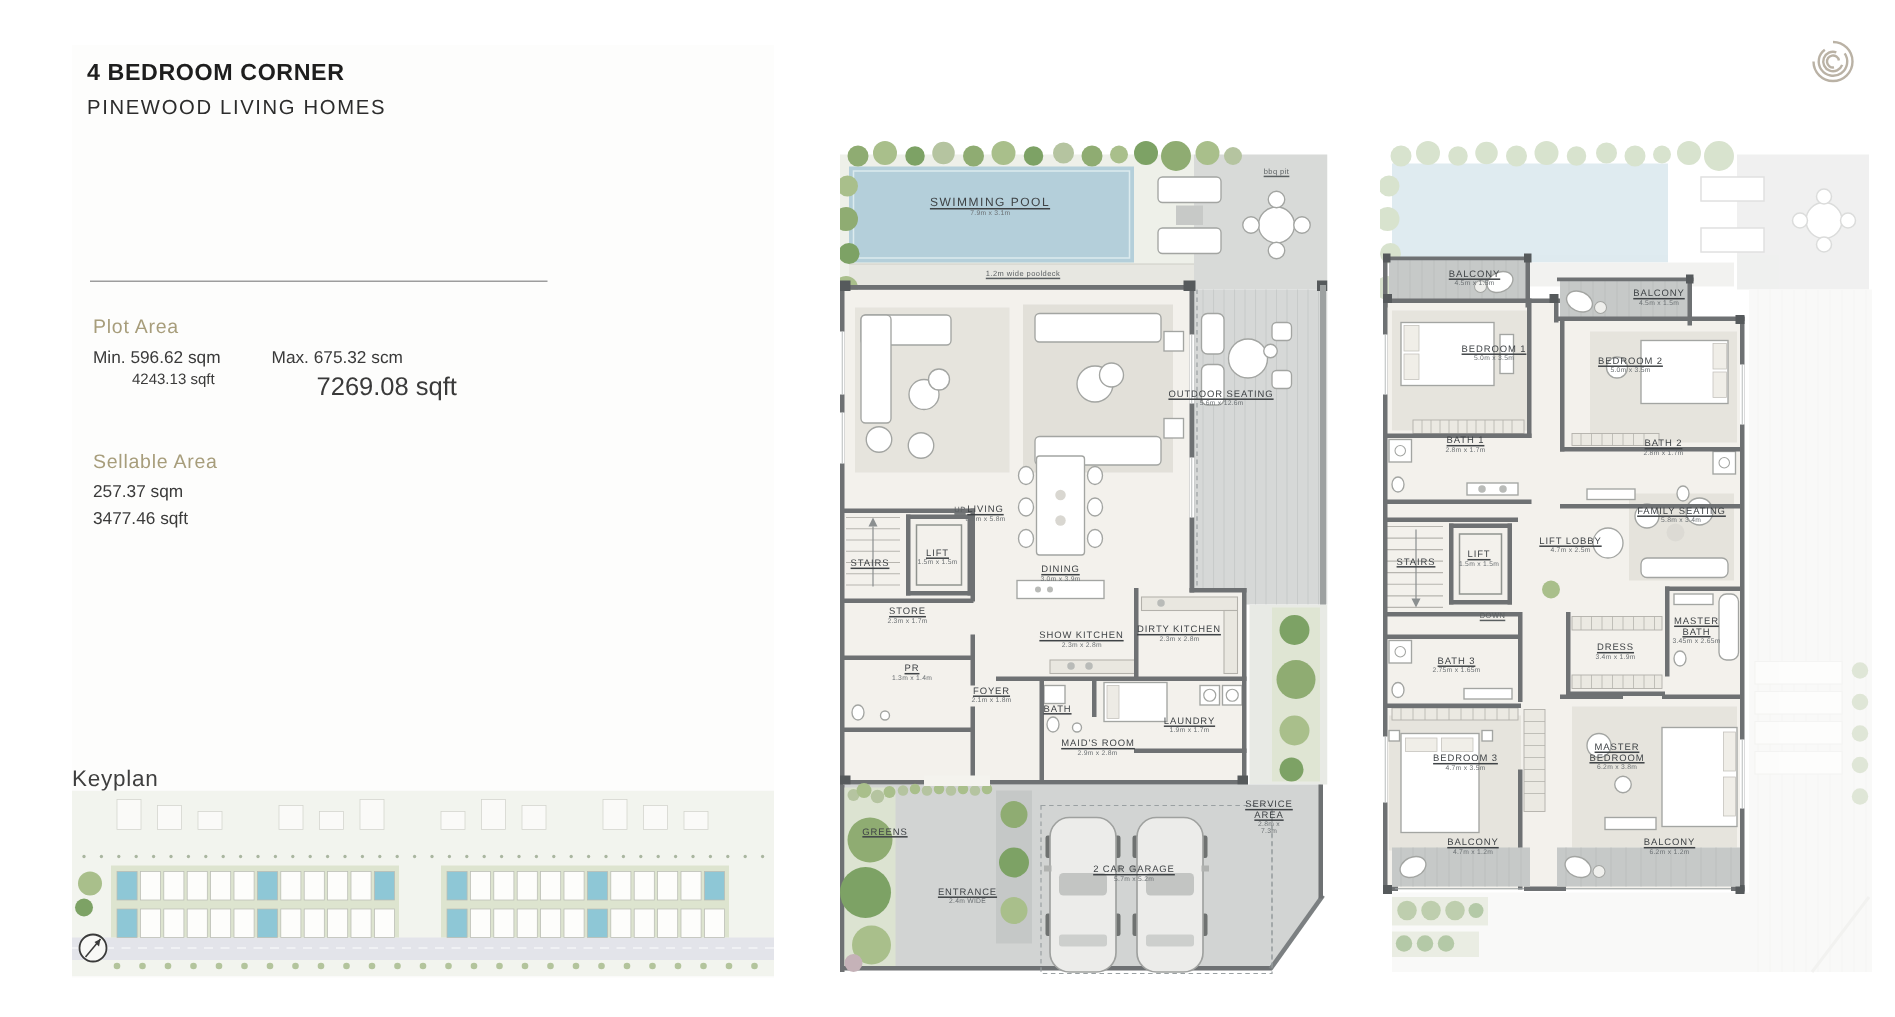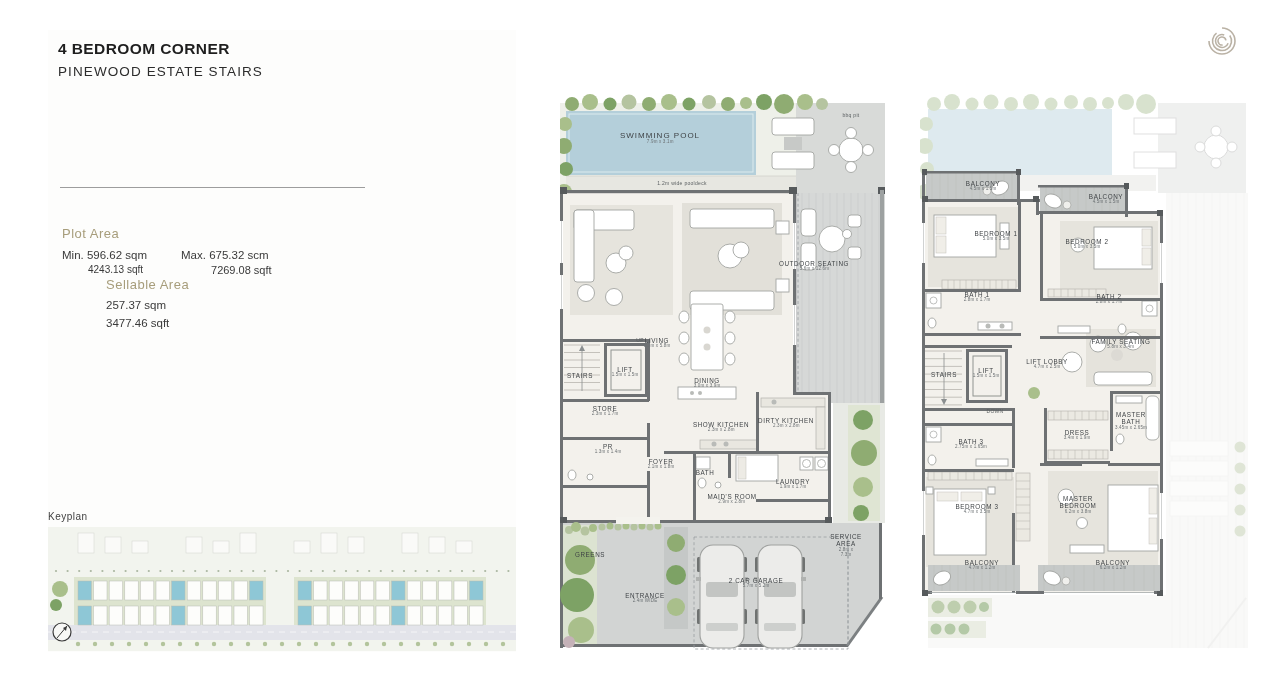--- a/index.html
+++ b/index.html
@@ -4,39 +4,39 @@
 <style>
   html,body{margin:0;padding:0;background:#ffffff;}
   .page{position:relative;width:1263px;height:678px;background:#ffffff;overflow:hidden;
         font-family:"Liberation Sans",sans-serif;color:#2f3133;}
   .left-panel{position:absolute;left:48px;top:30px;width:468px;height:622px;background:#fdfdfc;}
   .title{position:absolute;left:58px;top:40px;font-size:15.5px;font-weight:bold;letter-spacing:.4px;color:#1e1e1e;}
   .subtitle{position:absolute;left:58px;top:64px;font-size:13.5px;letter-spacing:1.1px;color:#2c2c2c;}
   .divider{position:absolute;left:60px;top:187px;width:305px;height:1px;background:#9d9d9d;}
   .heading{font-size:13px;letter-spacing:.5px;color:#a79d7b;}
   .specs-block{position:absolute;left:62px;}
-  .plot-block{top:226px;}
-  .sellable-block{top:277px;margin-left:44px;}
+  .plot-block{top:210px;}
+  .sellable-block{top:300px;}
   .vals-row{display:flex;gap:34px;margin-top:7px;}
   .v1{font-size:11.5px;color:#3a3a3a;line-height:1.3;}
   .v2{font-size:10px;color:#3a3a3a;line-height:1.3;padding-left:26px;}
-  .v2b{font-size:11px;color:#3a3a3a;line-height:1.3;padding-left:30px;}
+  .v2b{font-size:17px;color:#3a3a3a;line-height:1.3;padding-left:30px;}
   .sv{font-size:11.5px;color:#3a3a3a;line-height:1.35;margin-top:6px;}
   .sv2{font-size:11.5px;color:#3a3a3a;line-height:1.35;margin-top:2px;}
-  .keyplan-label{position:absolute;left:48px;top:511px;font-size:10px;letter-spacing:.5px;color:#3f3f3f;}
+  .keyplan-label{position:absolute;left:48px;top:511px;font-size:15px;letter-spacing:.5px;color:#3f3f3f;}
   .keyplan-svg{position:absolute;left:48px;top:527px;width:468px;height:124px;}
   .logo{position:absolute;left:1203px;top:22px;width:38px;height:38px;}
   .plan{position:absolute;top:93px;}
   .plan-ground{left:560px;width:325px;height:557px;}
   .plan-first{left:920px;width:335px;height:557px;}
   .plan svg{position:absolute;left:0;top:0;width:100%;height:100%;}
   .labels{position:absolute;left:0;top:0;width:100%;height:100%;pointer-events:none;}
   .room-label{position:absolute;transform:translate(-50%,-50%);display:flex;flex-direction:column;
               align-items:center;text-align:center;pointer-events:none;z-index:5;}
-  .rn{font-size:6.3px;letter-spacing:.6px;color:#3f4346;line-height:1.15;white-space:pre-line;}
+  .rn{font-size:6.3px;letter-spacing:.6px;color:#3f4346;line-height:1.15;white-space:pre-line;text-decoration:underline;}
   .rd{display:inline-block;font-size:7.5px;transform:scale(.6);transform-origin:center top;
       color:#6b7073;letter-spacing:.3px;line-height:1;}
   .room-label.lg .rn{font-size:8px;letter-spacing:1px;}
   .room-label.note .rn{font-size:5px;letter-spacing:.3px;color:#5a5f61;}
   
   .furn{fill:#ffffff;stroke:#a3a5a2;stroke-width:.9;}
   .cnt{fill:#e9e7e0;stroke:#b3b1ab;stroke-width:.7;}
   .wl{fill:#6e7173;}
   .wdk{fill:#565a5c;}
   .wd{fill:#ebe9e2;stroke:#b2b0aa;stroke-width:.6;}
@@ -47,21 +47,21 @@
   .t1{fill:#8fac72;} .t2{fill:#a9bf8b;} .t3{fill:#7da265;} .t4{fill:#b5c4a0;}
 </style>
 </head>
 <body>
 
 <div class="page">
 
   <div class="left-panel"></div>
 
   <div class="title">4 BEDROOM CORNER</div>
-  <div class="subtitle">PINEWOOD ESTATE STAIRS</div>
+  <div class="subtitle">PINEWOOD LIVING HOMES</div>
 
   <svg class="logo" viewBox="0 0 38 38">
     <g fill="none" stroke="#b3aa9c" stroke-width="1.6" opacity=".9">
       <path d="M19 6 a13 13 0 1 1 -13 13"></path>
       <path d="M19 9.5 a9.5 9.5 0 1 1 -9.5 9.5" transform="rotate(55 19 19)"></path>
       <path d="M19 12.5 a6.5 6.5 0 1 1 -6.5 6.5" transform="rotate(110 19 19)"></path>
       <path d="M19 15 a4 4 0 1 1 -4 4" transform="rotate(170 19 19)"></path>
     </g>
   </svg>
 

